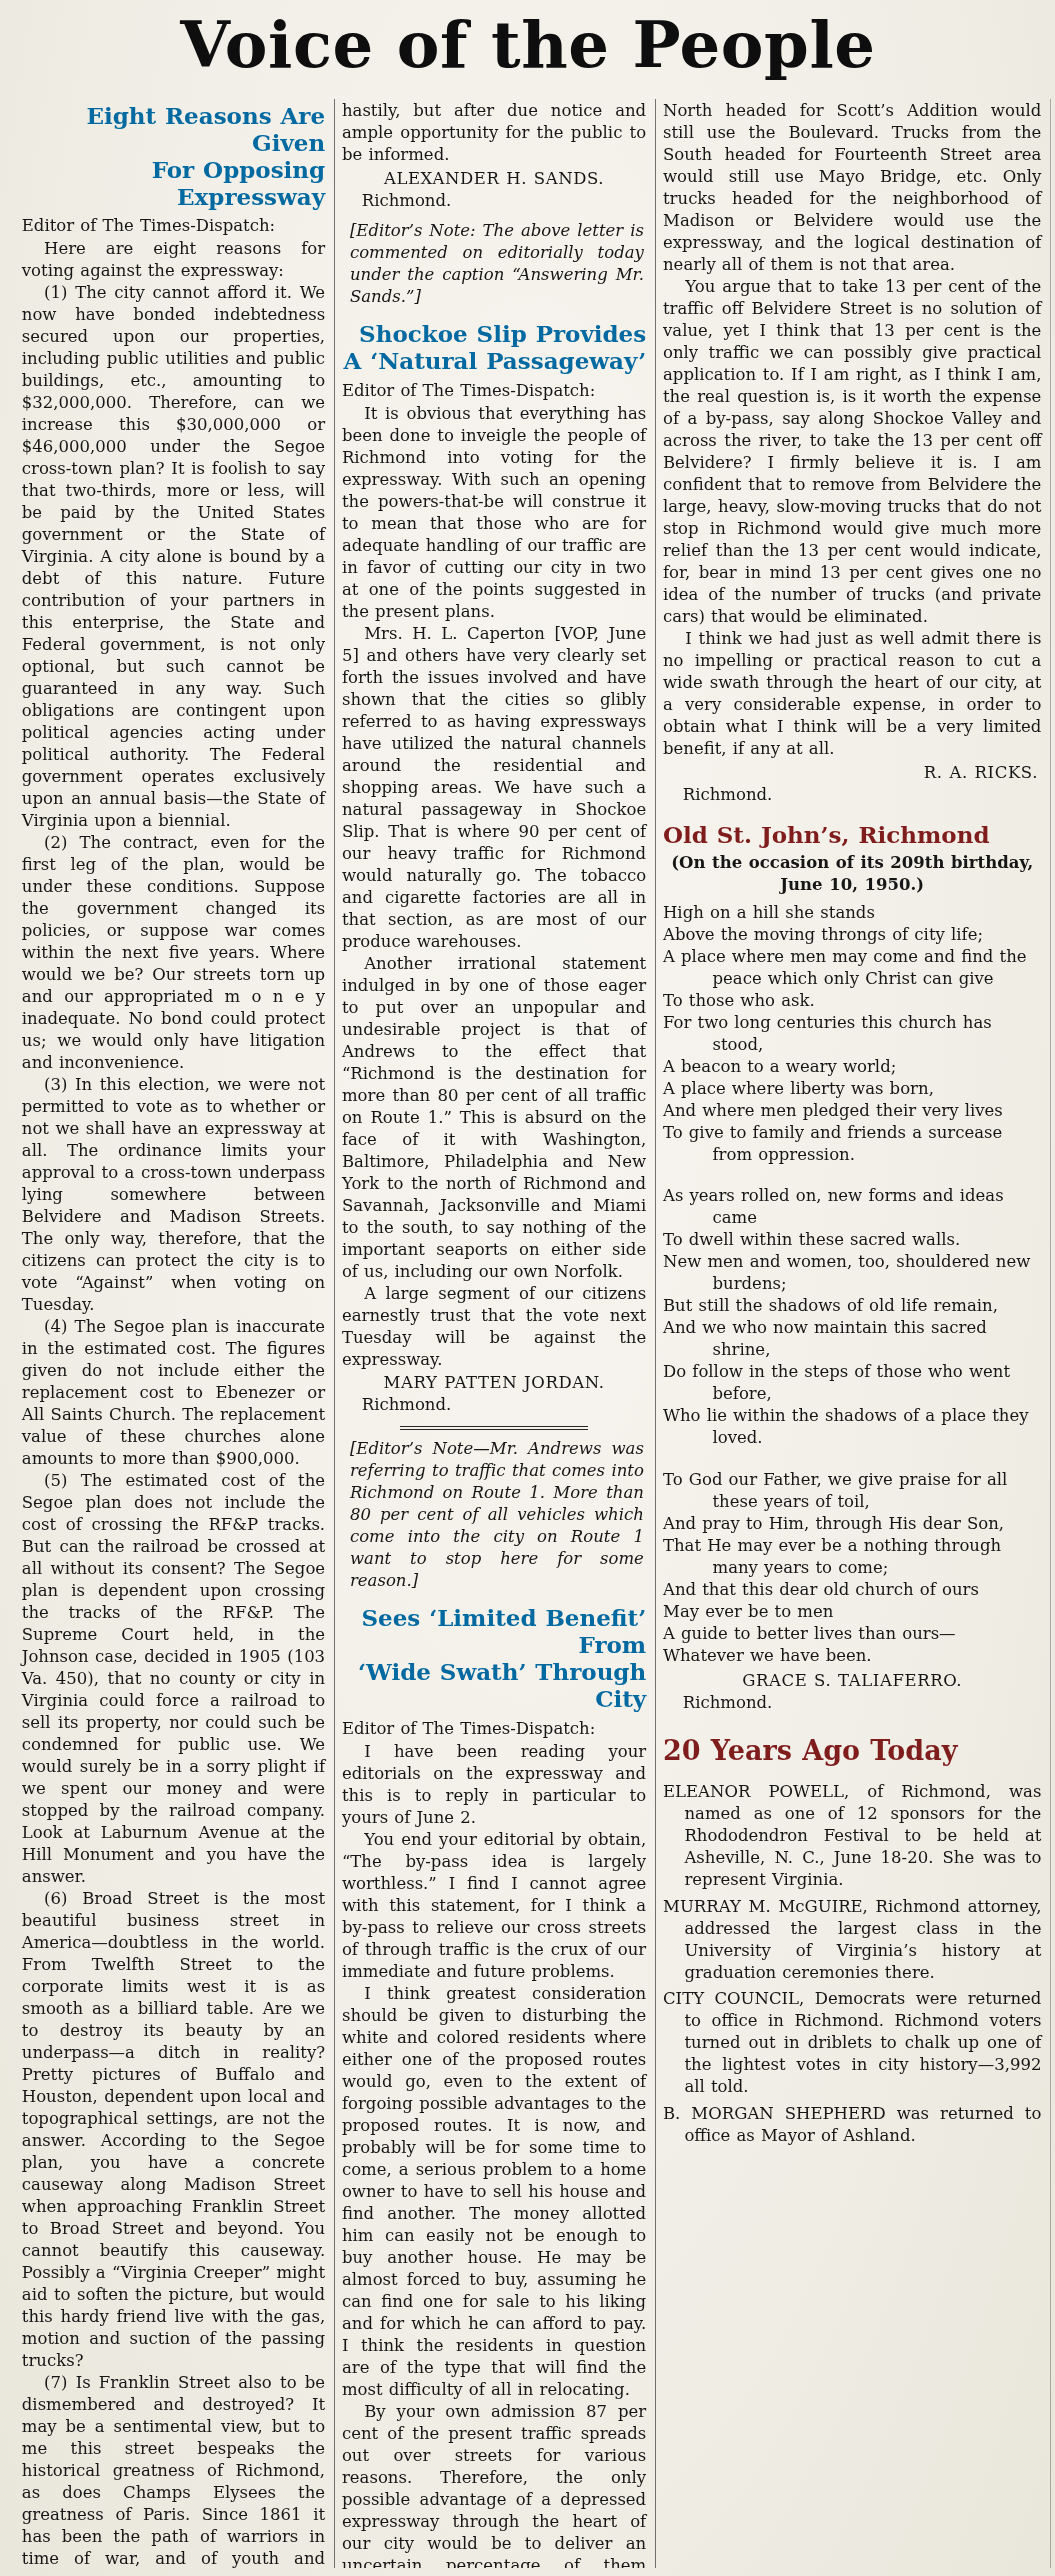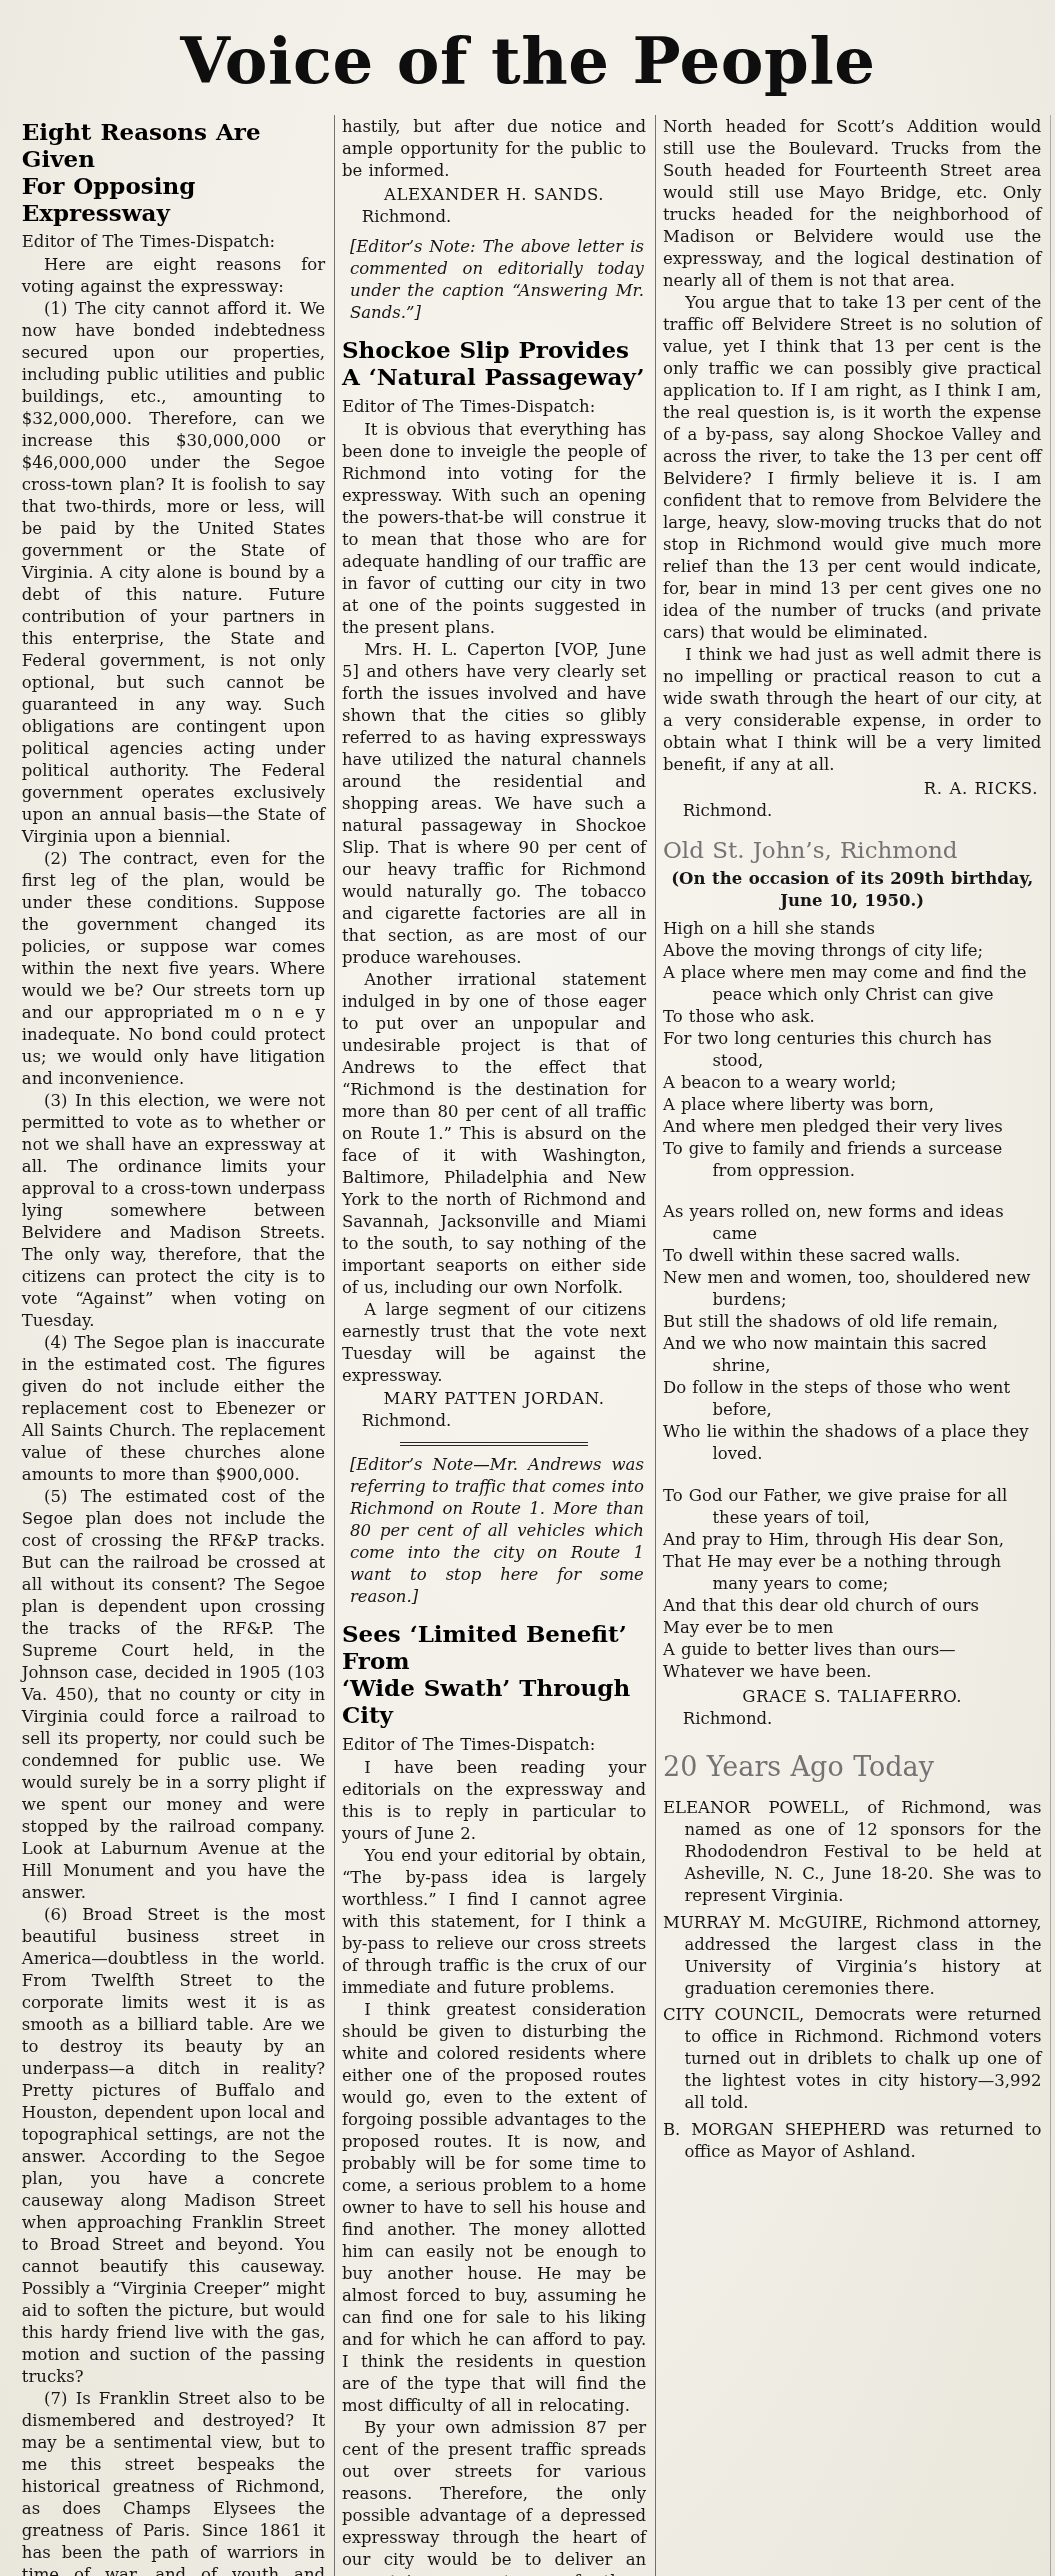--- a/index.html
+++ b/index.html
@@ -4,45 +4,45 @@
 <style>
   html, body { margin:0; padding:0; }
   body {
     width:1056px; height:2576px;
     background: radial-gradient(ellipse at 50% 35%, #f7f5ef 0%, #f1efe7 55%, #e9e6db 100%);
     font-family:"DejaVu Serif","Liberation Serif",serif;
     color:#161616;
     overflow:hidden;
     position:relative;
   }
-  .masthead { text-align:center; padding-top:18px; height:94px; }
+  .masthead { text-align:center; padding-top:2px; height:94px; }
   .masthead h1 {
     margin:0; font-size:64px; line-height:85px; font-weight:bold;
     letter-spacing:0.6px; color:#0e0e0e;
     font-family:"DejaVu Serif","Liberation Serif",serif;
   }
   .cols { display:flex; margin:3.4px 4.6px 0 15px; align-items:stretch; }
   .col {
     box-sizing:border-box; height:2469px; overflow:hidden;
     padding:1.1px 9px 0 6.8px;
     font-size:16.5px; line-height:22px;
     word-spacing:0.9px;
   }
   .col-0 { width:339px; }
   .col-1 { width:341px; border-left:0.6px solid rgba(45,45,45,.65); }
   .col-2 { width:421px; border-left:0.6px solid rgba(45,45,45,.65); border-right:0.6px solid rgba(45,45,45,.35); }
 
   .h2 {
     font-weight:bold; font-size:23px; line-height:27px;
-    margin:12.5px 0 5.7px; white-space:pre-line; color:#000000;
+    margin:12.5px 0 5.7px; white-space:pre-line; color:#0369a1;text-align:right;
   }
   .h2:first-child { margin-top:1.1px; }
   .h1 {
-    font-weight:normal; font-size:23px; line-height:27px;
-    margin:15px 0 4.6px; color:#737373;
+    font-weight:bold; font-size:23px; line-height:27px;
+    margin:15px 0 4.6px; color:#7f1d1d;
   }
   .h1-center { text-align:left; font-size:27px; margin:23px 0 17px; }
   .sub { font-weight:bold; font-size:16.5px; line-height:21.6px; text-align:center; margin:1.1px 8px 6.8px; }
   .byline { margin:2.3px 0 1.1px; }
   .p { text-align:justify; text-indent:1.35em; margin:0; }
   .pc { text-indent:0; }
   .note { font-style:italic; text-align:justify; margin:8px 2.3px 6.8px 8px; }
   .sig { text-align:center; letter-spacing:0.6px; margin:1.1px 0 0; }
   .sig-right { text-align:right; padding-right:3.4px; }
   .place { text-indent:1.2em; margin:0 0 4.6px; }

